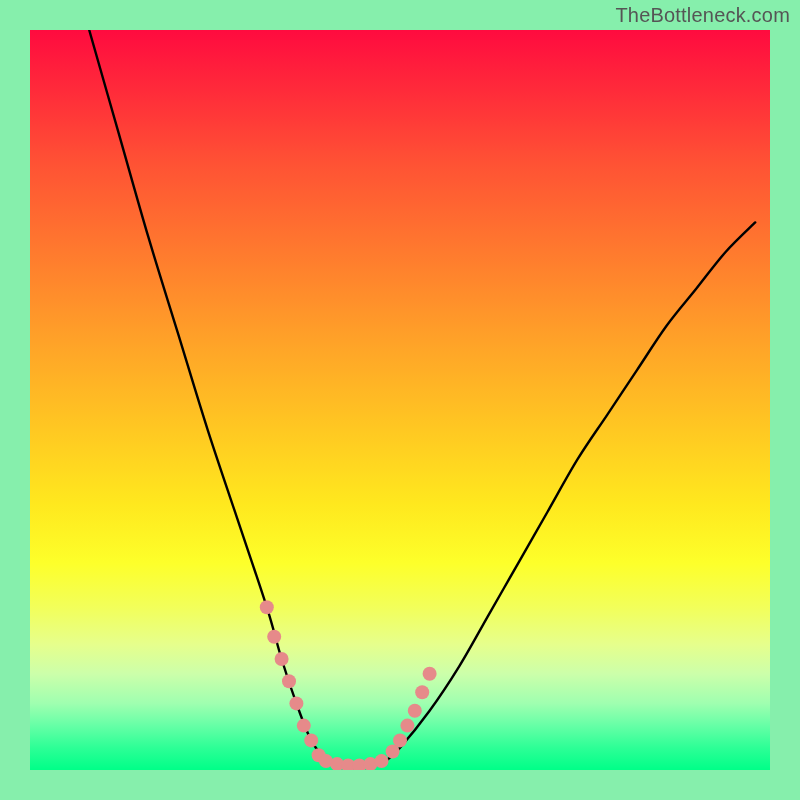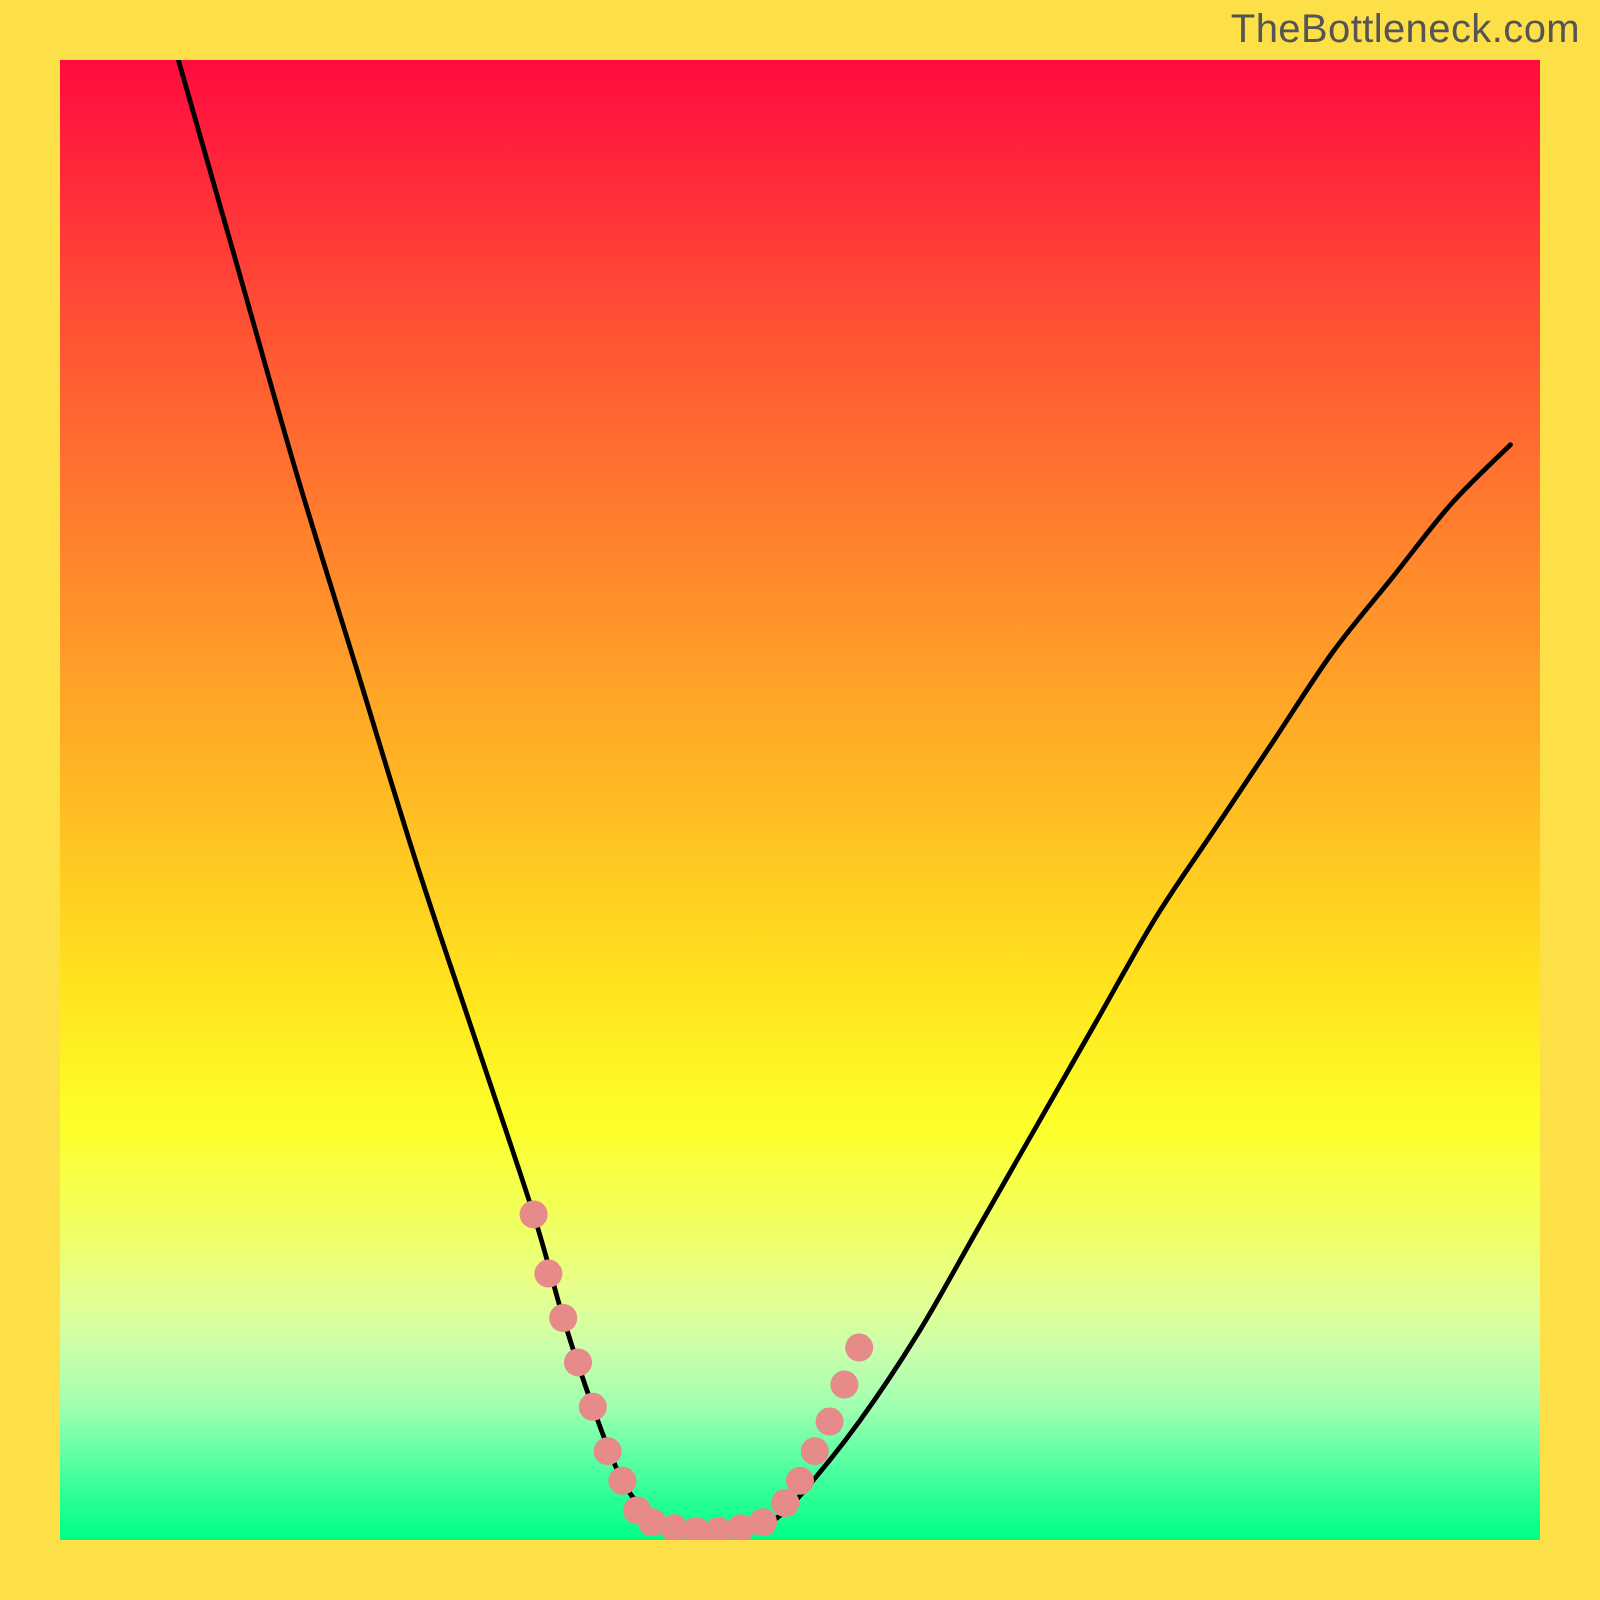--- a/index.html
+++ b/index.html
@@ -7,21 +7,21 @@
     padding: 0;
     width: 800px;
     height: 800px;
     background: #000;
     overflow: hidden;
     font-family: Arial, Helvetica, sans-serif;
   }
   .frame {
     position: absolute;
     inset: 0;
-    background: #fde047;
+    background: #86efac;
     padding-left: 44px;
   }
   .plot-area {
     position: absolute;
     left: 30px;
     top: 30px;
     width: 740px;
     height: 740px;
     overflow: hidden;
   }

